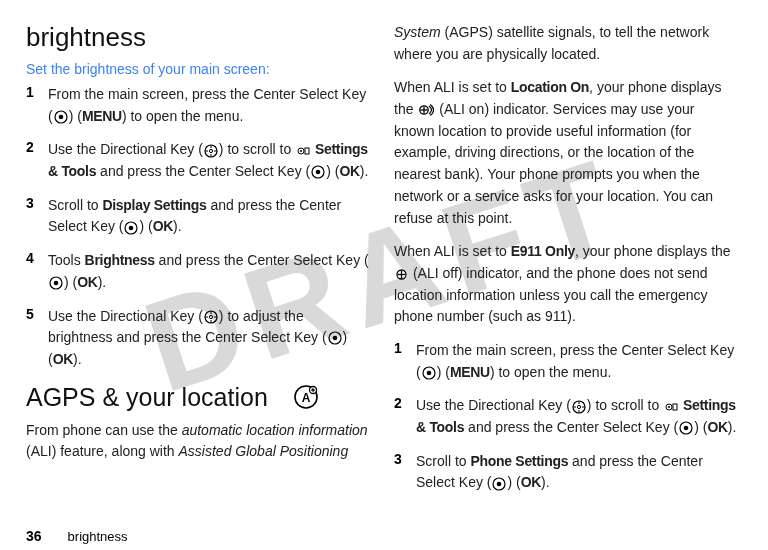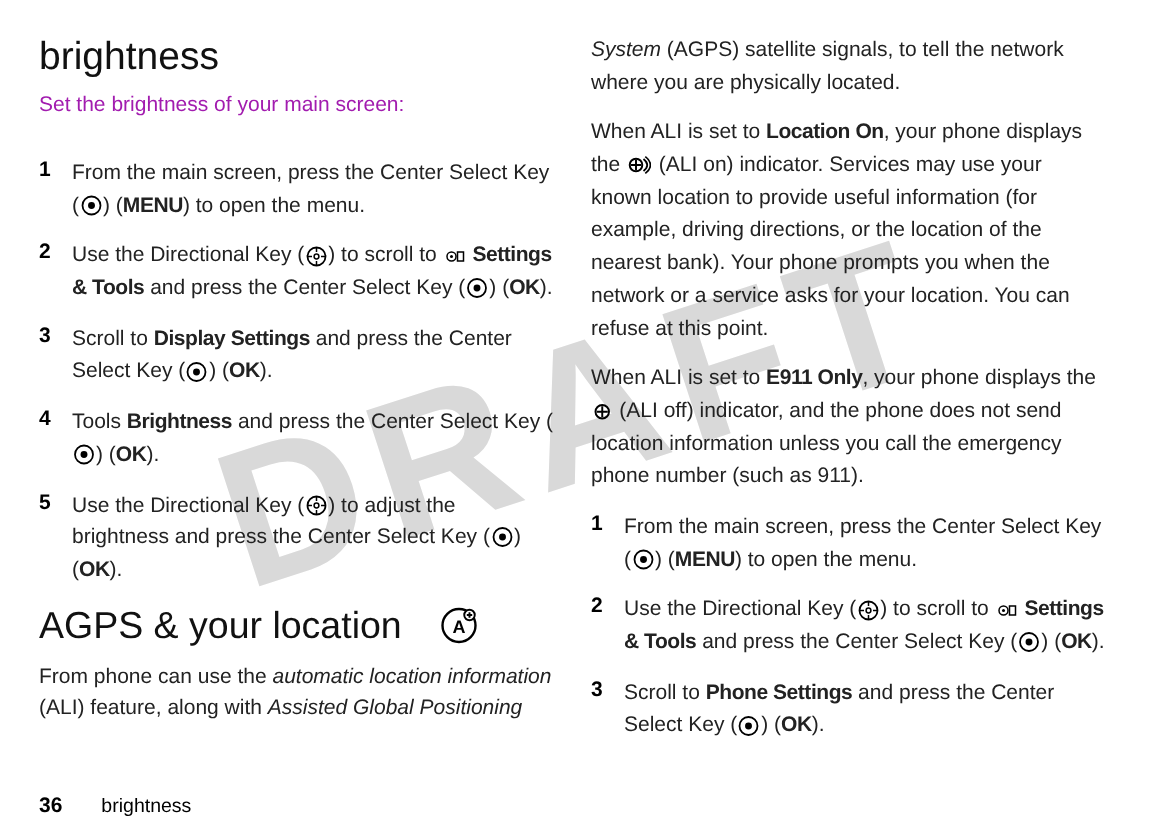--- a/index.html
+++ b/index.html
@@ -37,22 +37,22 @@
     }
     h1 {
       font-size: 26px;
       font-weight: 400;
       margin-bottom: 6px;
       font-family: Arial, sans-serif;
       color: #111;
     }
     .subhead {
       font-size: 14px;
-      margin-bottom: 24px;
-      color: #a21caf;
+      margin-bottom: 4px;
+      color: #3b82f6;
       line-height: 1.5;
     }
     .body-text {
       font-size: 14px;
       line-height: 1.55;
       color: #222;
       margin-bottom: 12px;
     }
     .step {
       display: flex;

